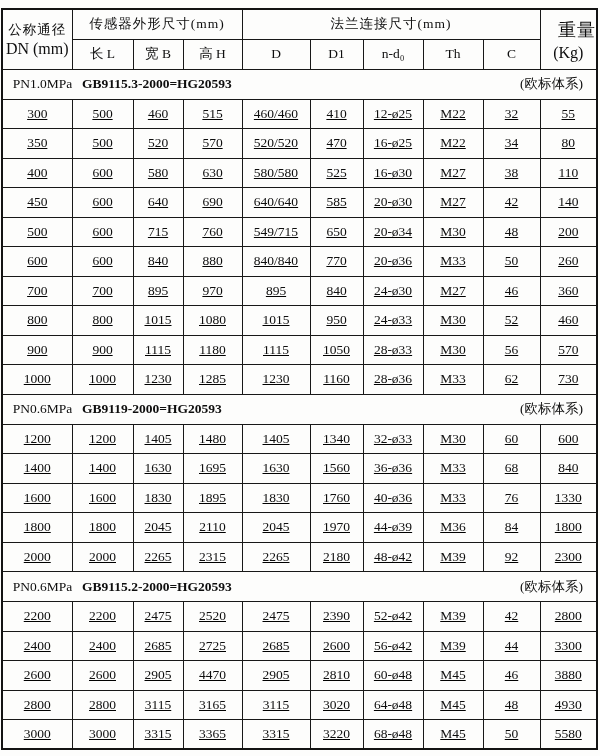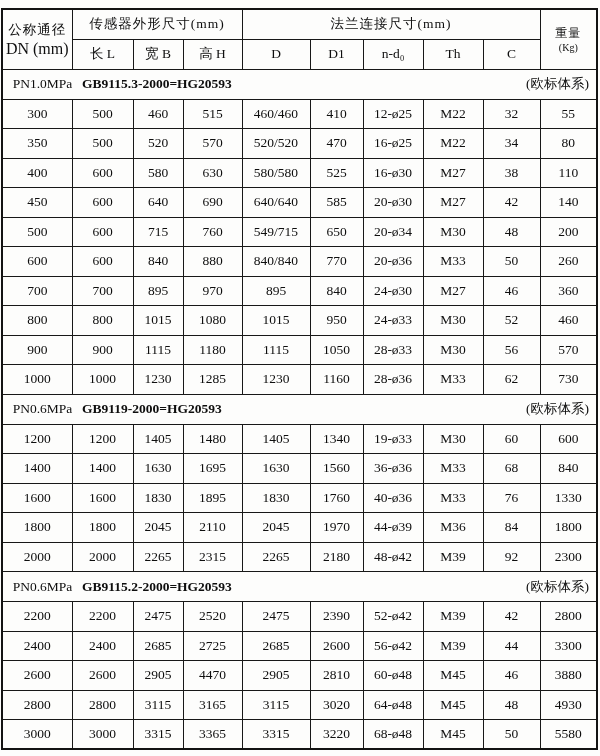--- a/index.html
+++ b/index.html
@@ -28,22 +28,22 @@
     vertical-align: middle;
     padding: 0;
     overflow: hidden;
     white-space: nowrap;
     font-size: 13.5px;
   }
   thead tr { height: 30px; }
   .grp { font-size: 14px; letter-spacing: 1px; }
   .dn1 { font-size: 13.5px; letter-spacing: 1px; line-height: 1.45; }
   .dn2 { font-size: 16px; line-height: 1.2; letter-spacing: 0; }
-  .wt1 { font-size: 12px; letter-spacing: 1px; line-height: 1.45; }
-  .wt2 { font-size: 10px; line-height: 1.2; }
+  .wt1 { font-size: 18px; letter-spacing: 1px; line-height: 1.45; text-align: right; }
+  .wt2 { font-size: 16px; line-height: 1.2; }
   .sub { font-size: 13.5px; }
   tr.section-row { height: 30px; }
   tr.section-row td {
     text-align: left;
   }
   .sec {
     display: flex;
     align-items: baseline;
     width: 100%;
     font-size: 13.5px;
@@ -53,23 +53,23 @@
     width: 65px;
     flex: 0 0 auto;
   }
   .sec-s {
     padding-left: 7px;
     flex: 0 0 auto;
     font-weight: bold;
   }
   .sec-n {
     margin-left: auto;
-    padding-right: 7px;
-  }
-  tr.data-row { height: 29.5px; }
+    padding-right: 13px;
+  }
+  tr.data-row { height: 29.5px; text-decoration: underline; }
 </style>
 </head>
 <body>
 
 <table id="tbl">
   <colgroup>
     <col style="width:70px">
     <col style="width:61px">
     <col style="width:50px">
     <col style="width:59px">
@@ -243,21 +243,21 @@
           </div>
         </td>
       </tr>
       <tr class="data-row">
         <td>1200</td>
         <td>1200</td>
         <td>1405</td>
         <td>1480</td>
         <td>1405</td>
         <td>1340</td>
-        <td>19-ø33</td>
+        <td>32-ø33</td>
         <td>M30</td>
         <td>60</td>
         <td>600</td>
       </tr>
       <tr class="data-row">
         <td>1400</td>
         <td>1400</td>
         <td>1630</td>
         <td>1695</td>
         <td>1630</td>

